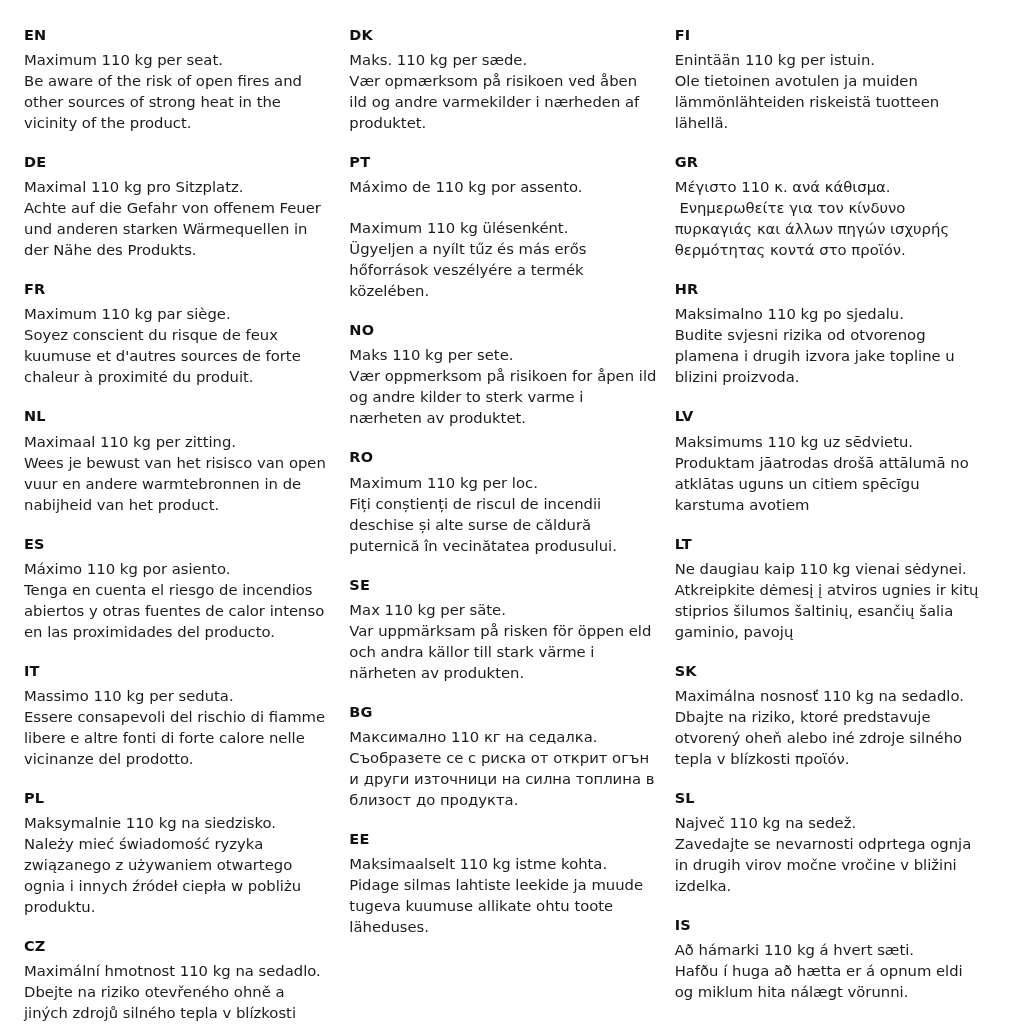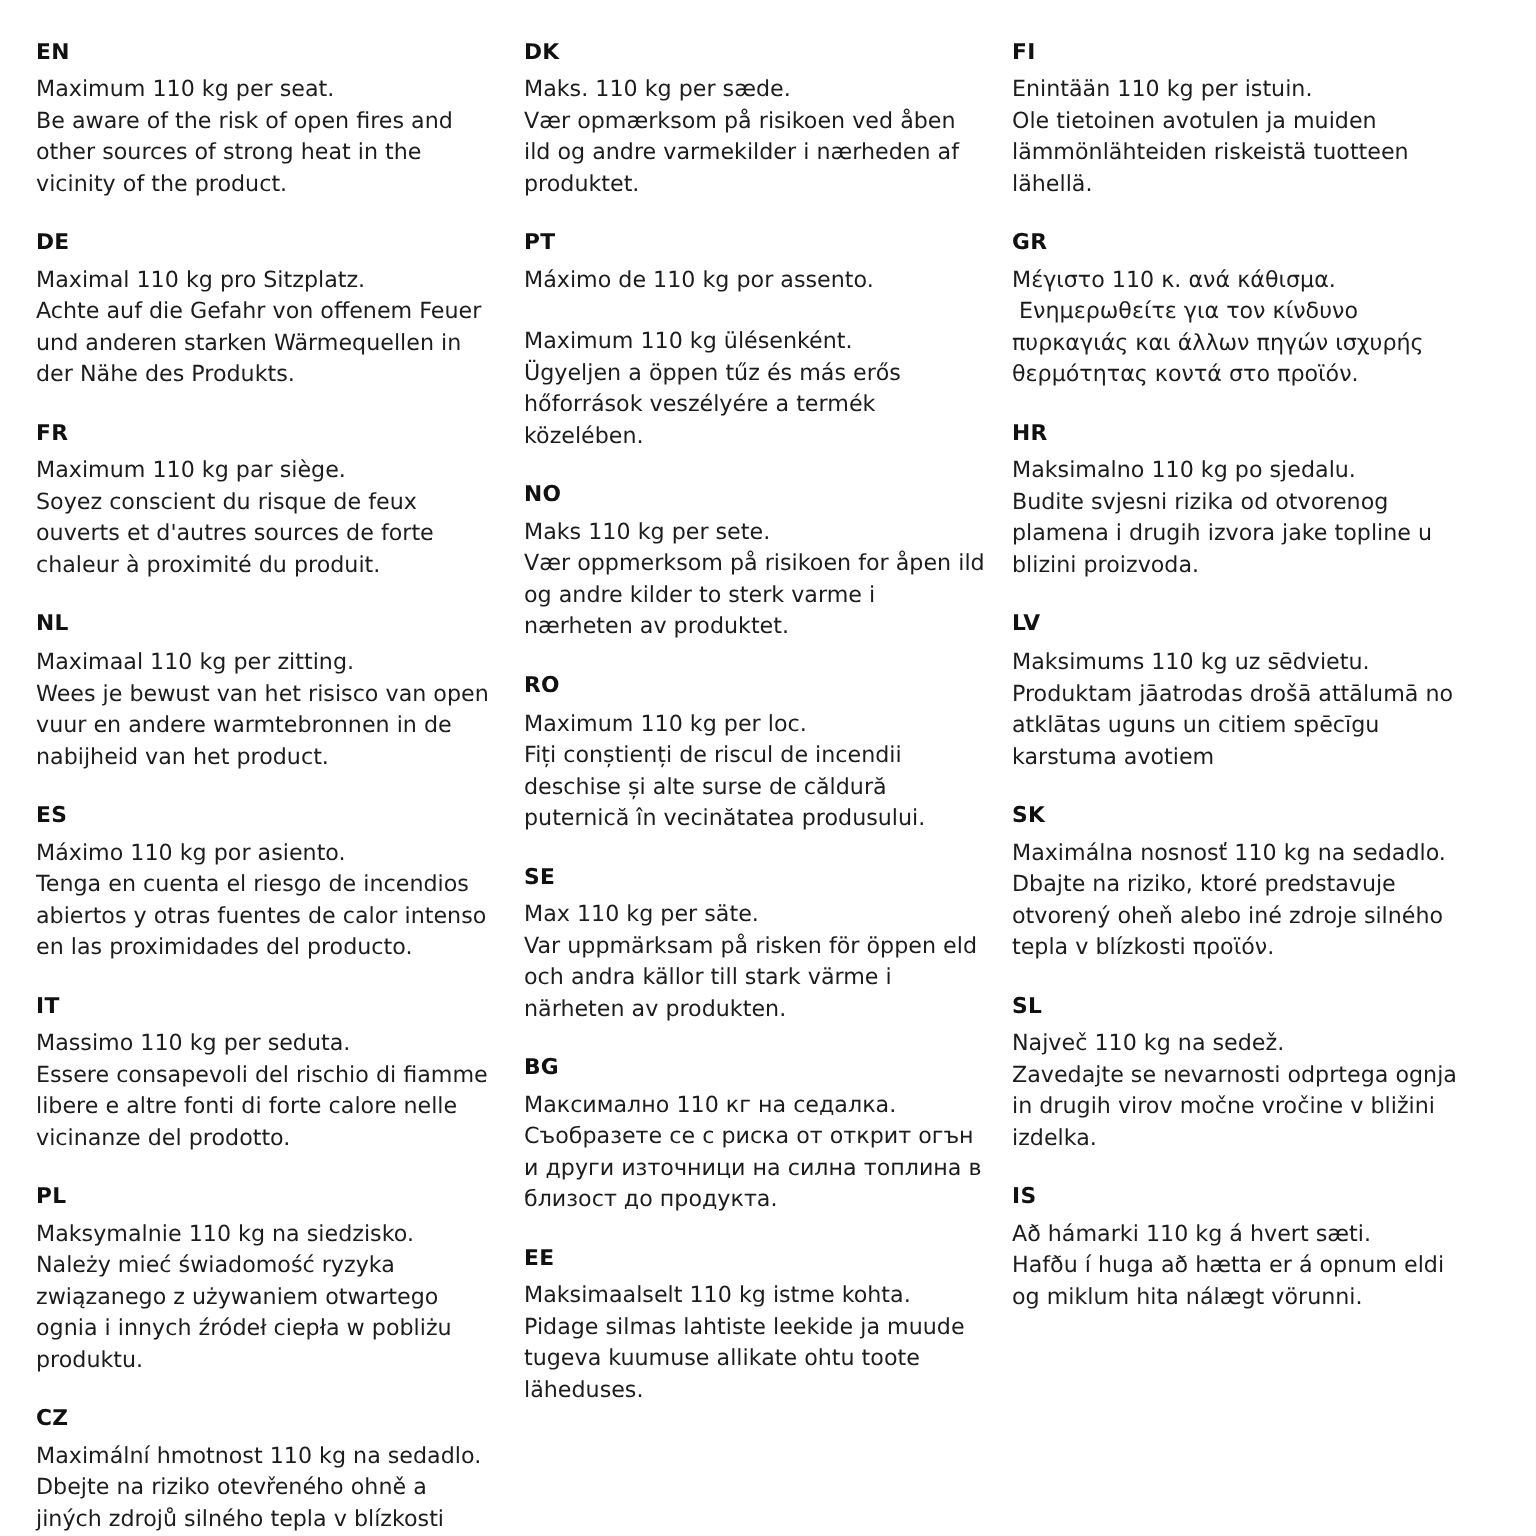--- a/index.html
+++ b/index.html
@@ -67,21 +67,21 @@
       <div class="lang-line">Be aware of the risk of open fires and other sources of strong heat in the vicinity of the product.</div>
     </div>
     <div class="entry">
       <div class="lang-code">DE</div>
       <div class="lang-line weight">Maximal 110 kg pro Sitzplatz.</div>
       <div class="lang-line">Achte auf die Gefahr von offenem Feuer und anderen starken Wärmequellen in der Nähe des Produkts.</div>
     </div>
     <div class="entry">
       <div class="lang-code">FR</div>
       <div class="lang-line weight">Maximum 110 kg par siège.</div>
-      <div class="lang-line">Soyez conscient du risque de feux ouverts et d'autres sources de forte chaleur à proximité du produit.</div>
+      <div class="lang-line">Soyez conscient du risque de feux kuumuse et d'autres sources de forte chaleur à proximité du produit.</div>
     </div>
     <div class="entry">
       <div class="lang-code">NL</div>
       <div class="lang-line weight">Maximaal 110 kg per zitting.</div>
       <div class="lang-line">Wees je bewust van het risisco van open vuur en andere warmtebronnen in de nabijheid van het product.</div>
     </div>
     <div class="entry">
       <div class="lang-code">ES</div>
       <div class="lang-line weight">Máximo 110 kg por asiento.</div>
       <div class="lang-line">Tenga en cuenta el riesgo de incendios abiertos y otras fuentes de calor intenso en las proximidades del producto.</div>
@@ -108,21 +108,21 @@
       <div class="lang-code">DK</div>
       <div class="lang-line weight">Maks. 110 kg per sæde.</div>
       <div class="lang-line">Vær opmærksom på risikoen ved åben ild og andre varmekilder i nærheden af produktet.</div>
     </div>
     <div class="entry">
       <div class="lang-code">PT</div>
       <div class="lang-line weight">Máximo de 110 kg por assento.</div>
     </div>
     <div class="entry">
       <div class="lang-line weight">Maximum 110 kg ülésenként.</div>
-      <div class="lang-line">Ügyeljen a öppen tűz és más erős hőforrások veszélyére a termék közelében.</div>
+      <div class="lang-line">Ügyeljen a nyílt tűz és más erős hőforrások veszélyére a termék közelében.</div>
     </div>
     <div class="entry">
       <div class="lang-code">NO</div>
       <div class="lang-line weight">Maks 110 kg per sete.</div>
       <div class="lang-line">Vær oppmerksom på risikoen for åpen ild og andre kilder to sterk varme i nærheten av produktet.</div>
     </div>
     <div class="entry">
       <div class="lang-code">RO</div>
       <div class="lang-line weight">Maximum 110 kg per loc.</div>
       <div class="lang-line">Fiți conștienți de riscul de incendii deschise și alte surse de căldură puternică în vecinătatea produsului.</div>
@@ -159,20 +159,25 @@
       <div class="lang-code">HR</div>
       <div class="lang-line weight">Maksimalno 110 kg po sjedalu.</div>
       <div class="lang-line">Budite svjesni rizika od otvorenog plamena i drugih izvora jake topline u blizini proizvoda.</div>
     </div>
     <div class="entry">
       <div class="lang-code">LV</div>
       <div class="lang-line weight">Maksimums 110 kg uz sēdvietu.</div>
       <div class="lang-line">Produktam jāatrodas drošā attālumā no atklātas uguns un citiem spēcīgu karstuma avotiem</div>
     </div>
     <div class="entry">
+      <div class="lang-code">LT</div>
+      <div class="lang-line weight">Ne daugiau kaip 110 kg vienai sėdynei.</div>
+      <div class="lang-line">Atkreipkite dėmesį į atviros ugnies ir kitų stiprios šilumos šaltinių, esančių šalia gaminio, pavojų</div>
+    </div>
+    <div class="entry">
       <div class="lang-code">SK</div>
       <div class="lang-line weight">Maximálna nosnosť 110 kg na sedadlo.</div>
       <div class="lang-line">Dbajte na riziko, ktoré predstavuje otvorený oheň alebo iné zdroje silného tepla v blízkosti προϊόν.</div>
     </div>
     <div class="entry">
       <div class="lang-code">SL</div>
       <div class="lang-line weight">Največ 110 kg na sedež.</div>
       <div class="lang-line">Zavedajte se nevarnosti odprtega ognja in drugih virov močne vročine v bližini izdelka.</div>
     </div>
     <div class="entry">

